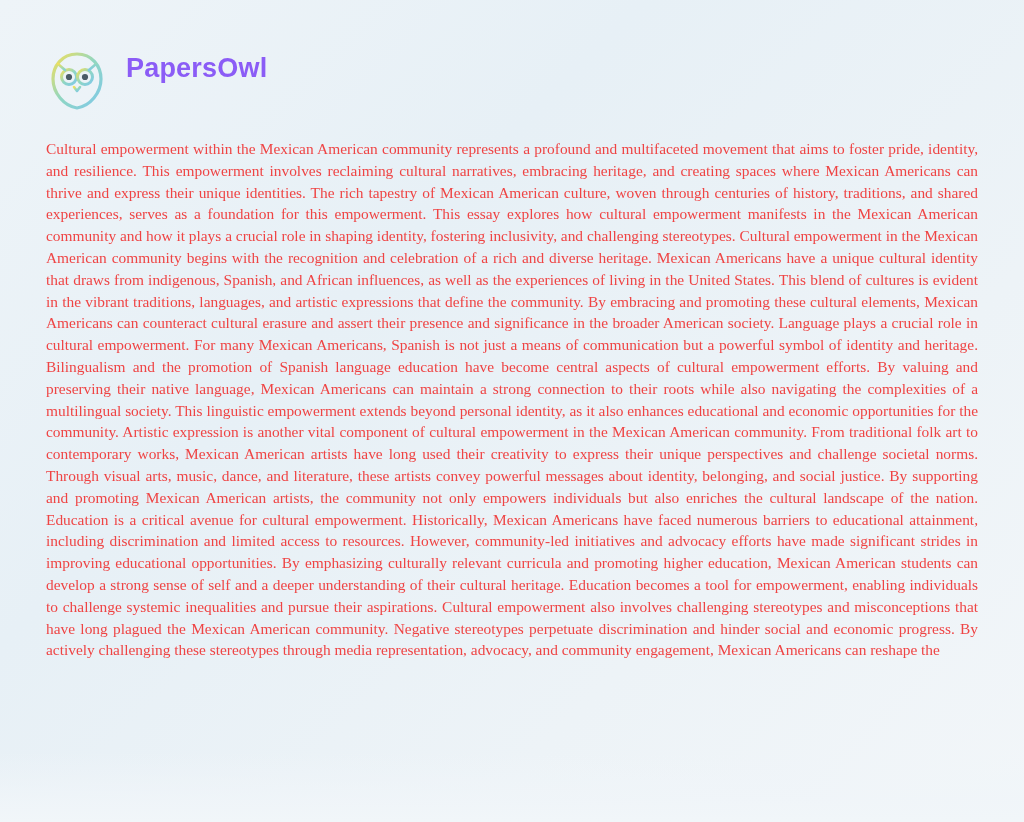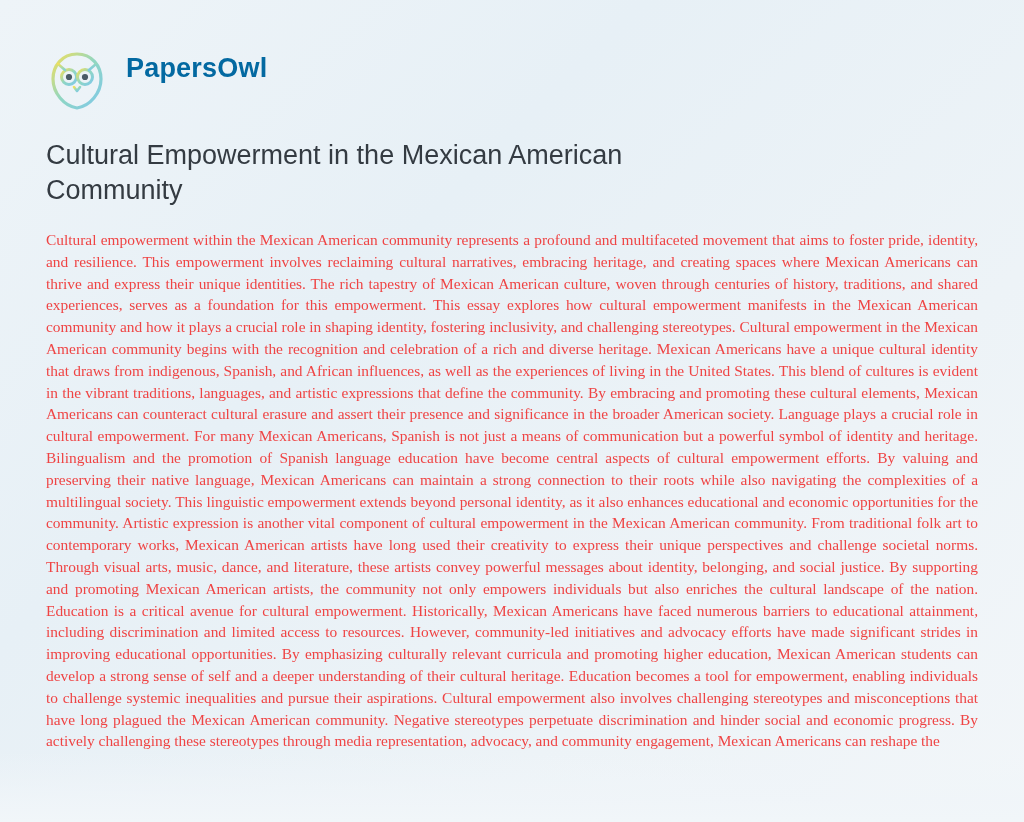--- a/index.html
+++ b/index.html
@@ -33,21 +33,21 @@
     position: relative;
     margin-top: 4px;
   }
   .brand-block {
     padding-top: 8px;
     min-width: 0;
   }
   .brand-name {
     font-size: 27px;
     font-weight: bold;
-    color: #0369a1;
+    color: #8b5cf6;
     letter-spacing: 0.2px;
     line-height: 1.1;
     margin-bottom: 7px;
   }
   .brand-url {
     font-size: 14.5px;
     color: #9bb7cc;
     line-height: 1.5;
     max-width: 740px;
     word-break: break-word;
@@ -105,19 +105,18 @@
         <path d="M12 14 L19 20 M50 14 L43 20" stroke="url(#owlgrad)" stroke-width="2.6" stroke-linecap="round"></path>
       </svg>
     </div>
 
     <div class="brand-block">
       <div class="brand-name">PapersOwl</div>
     </div>
 
   </div>
 
-  <h1 class="doc-title">Cultural Empowerment in the Mexican American Community</h1>
 
   <div class="body-copy">Cultural empowerment within the Mexican American community represents a profound and multifaceted movement that aims to foster pride, identity, and resilience. This empowerment involves reclaiming cultural narratives, embracing heritage, and creating spaces where Mexican Americans can thrive and express their unique identities. The rich tapestry of Mexican American culture, woven through centuries of history, traditions, and shared experiences, serves as a foundation for this empowerment. This essay explores how cultural empowerment manifests in the Mexican American community and how it plays a crucial role in shaping identity, fostering inclusivity, and challenging stereotypes. Cultural empowerment in the Mexican American community begins with the recognition and celebration of a rich and diverse heritage. Mexican Americans have a unique cultural identity that draws from indigenous, Spanish, and African influences, as well as the experiences of living in the United States. This blend of cultures is evident in the vibrant traditions, languages, and artistic expressions that define the community. By embracing and promoting these cultural elements, Mexican Americans can counteract cultural erasure and assert their presence and significance in the broader American society. Language plays a crucial role in cultural empowerment. For many Mexican Americans, Spanish is not just a means of communication but a powerful symbol of identity and heritage. Bilingualism and the promotion of Spanish language education have become central aspects of cultural empowerment efforts. By valuing and preserving their native language, Mexican Americans can maintain a strong connection to their roots while also navigating the complexities of a multilingual society. This linguistic empowerment extends beyond personal identity, as it also enhances educational and economic opportunities for the community. Artistic expression is another vital component of cultural empowerment in the Mexican American community. From traditional folk art to contemporary works, Mexican American artists have long used their creativity to express their unique perspectives and challenge societal norms. Through visual arts, music, dance, and literature, these artists convey powerful messages about identity, belonging, and social justice. By supporting and promoting Mexican American artists, the community not only empowers individuals but also enriches the cultural landscape of the nation. Education is a critical avenue for cultural empowerment. Historically, Mexican Americans have faced numerous barriers to educational attainment, including discrimination and limited access to resources. However, community-led initiatives and advocacy efforts have made significant strides in improving educational opportunities. By emphasizing culturally relevant curricula and promoting higher education, Mexican American students can develop a strong sense of self and a deeper understanding of their cultural heritage. Education becomes a tool for empowerment, enabling individuals to challenge systemic inequalities and pursue their aspirations. Cultural empowerment also involves challenging stereotypes and misconceptions that have long plagued the Mexican American community. Negative stereotypes perpetuate discrimination and hinder social and economic progress. By actively challenging these stereotypes through media representation, advocacy, and community engagement, Mexican Americans can reshape the</div>
 
   <div class="fade-bottom"></div>
 
 </div>
 
 </body></html>

